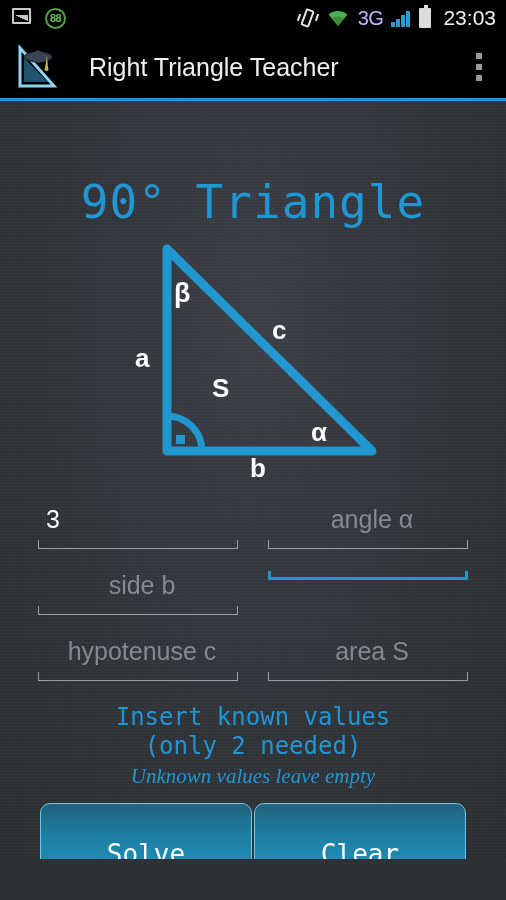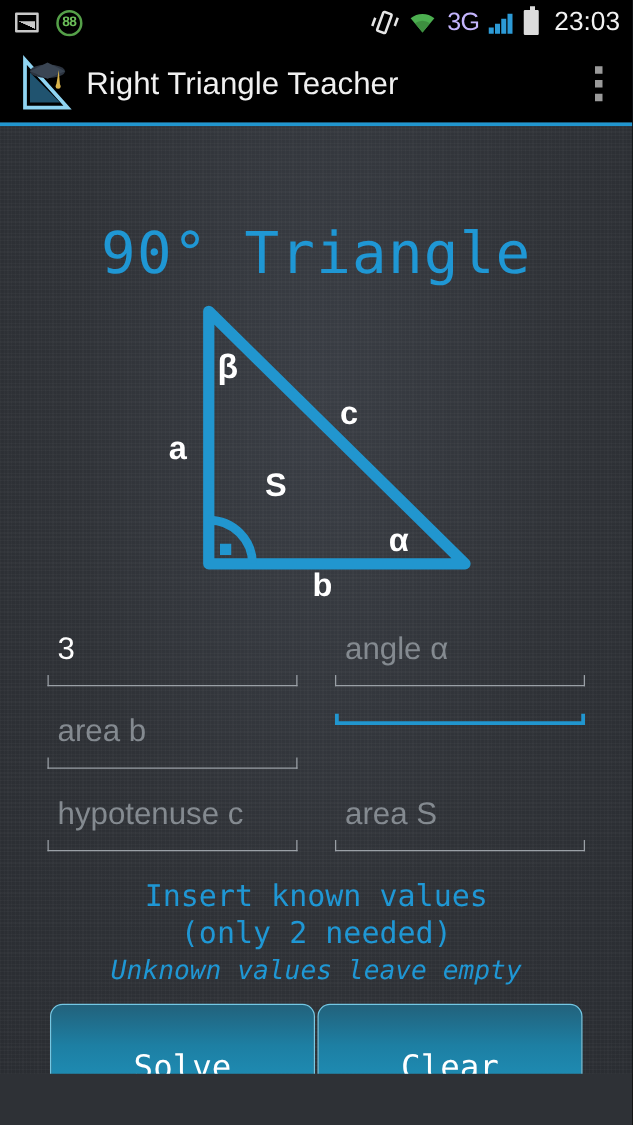--- a/index.html
+++ b/index.html
@@ -22,21 +22,21 @@
     position: absolute;
     top: 0; left: 0;
     width: 506px;
     height: 36px;
     background: #000000;
     display: flex;
     align-items: center;
     box-sizing: border-box;
     padding: 0 10px 0 12px;
   }
-  .sb-left { display: flex; align-items: center; gap: 14px; }
+  .sb-left { display: flex; align-items: flex-start; gap: 14px; }
   .sb-right { margin-left: auto; display: flex; align-items: center; gap: 8px; }
   .sb-time {
     color: #f2f2f2;
     font-size: 21px;
     letter-spacing: 0px;
     margin-left: 4px;
   }
   .gallery-icon {
     width: 19px; height: 16px;
     border: 2px solid #c9c9c9;
@@ -125,21 +125,21 @@
     padding: 0 14px 0 14px;
   }
   #app-icon {
     width: 46px; height: 46px;
     position: relative;
     flex: none;
   }
   #app-title {
     color: #f0f0f0;
     font-size: 25px;
-    margin-left: 9px;
+    margin-left: 29px;
     white-space: nowrap;
   }
   #overflow {
     margin-left: auto;
     width: 26px; height: 40px;
     display: flex;
     flex-direction: column;
     align-items: center;
     justify-content: center;
     gap: 5px;
@@ -217,21 +217,21 @@
     position: relative;
     box-sizing: border-box;
   }
   .field .ftext {
     font-size: 25px;
     padding: 0 0 6px 8px;
     white-space: nowrap;
     overflow: hidden;
   }
   .field .ftext.value { color: #ffffff; }
-  .field .ftext.placeholder { color: #848a90; }
+  .field .ftext.placeholder { color: #848a90; text-align: center; }
   .field .uline {
     height: 9px;
     border-left: 1.5px solid #9aa0a6;
     border-right: 1.5px solid #9aa0a6;
     border-bottom: 1.5px solid #9aa0a6;
     box-sizing: border-box;
   }
   .field.focused .uline {
     border-left: 3px solid #2196cf;
     border-right: 3px solid #2196cf;
@@ -244,20 +244,21 @@
     margin-top: 6px;
     color: #1f97d4;
     font-family: "DejaVu Sans Mono", "Liberation Mono", monospace;
   }
   #hints .line1, #hints .line2 { font-size: 24px; line-height: 29px; white-space: pre; }
   #hints .line3 {
     font-size: 21px;
     font-style: italic;
     line-height: 30px;
     white-space: pre;
+    font-family: Liberation Serif, serif;
   }
 
   
   #buttons {
     display: flex;
     justify-content: space-between;
     padding: 0 40px;
     margin-top: 12px;
   }
   .btn {
@@ -353,21 +354,21 @@
           <div class="ftext value">3</div>
           <div class="uline"></div>
         </div>
         <div class="field">
           <div class="ftext placeholder">angle α</div>
           <div class="uline"></div>
         </div>
       </div>
       <div class="field-row">
         <div class="field">
-          <div class="ftext placeholder">area b</div>
+          <div class="ftext placeholder">side b</div>
           <div class="uline"></div>
         </div>
         <div class="field focused">
           <div class="uline"></div>
         </div>
       </div>
       <div class="field-row">
         <div class="field">
           <div class="ftext placeholder">hypotenuse c</div>
           <div class="uline"></div>

